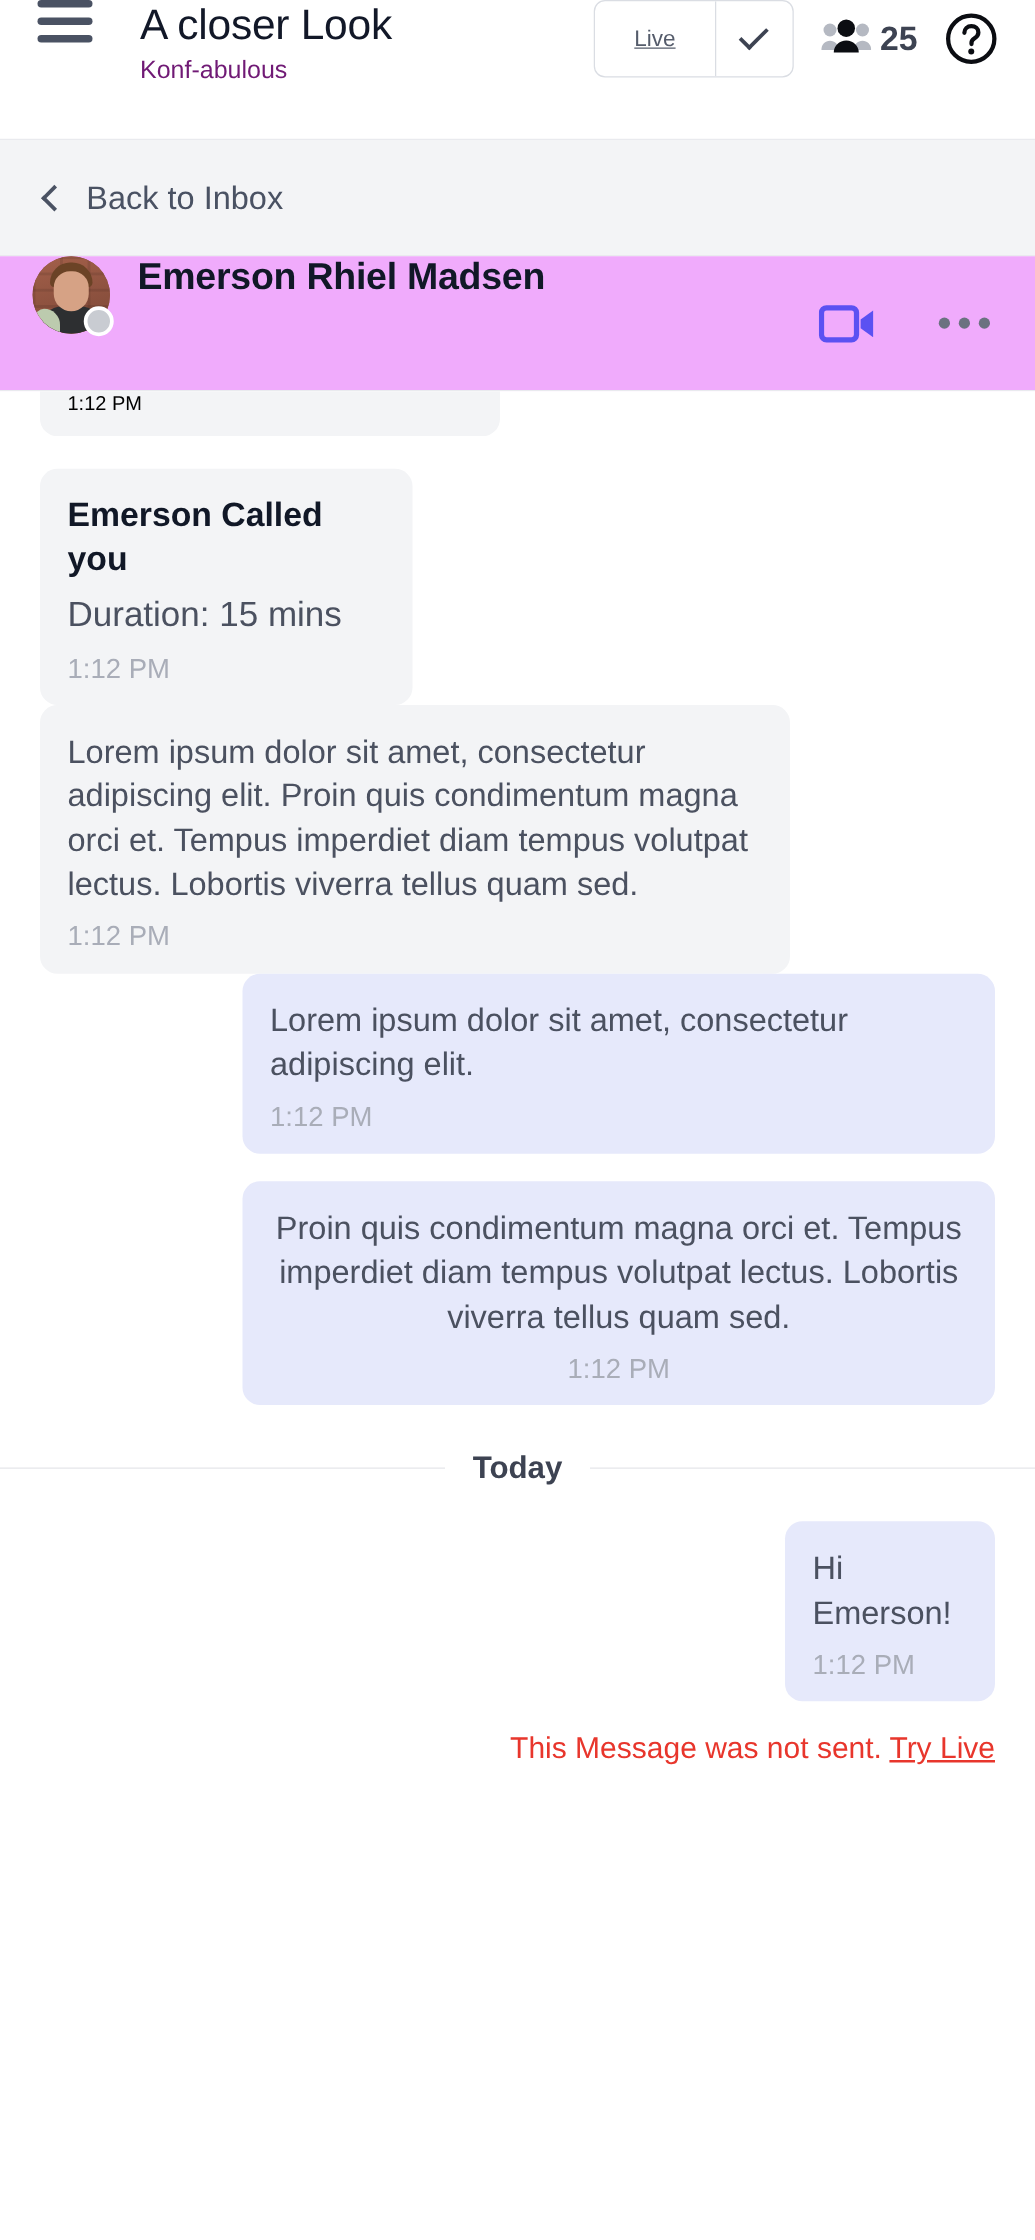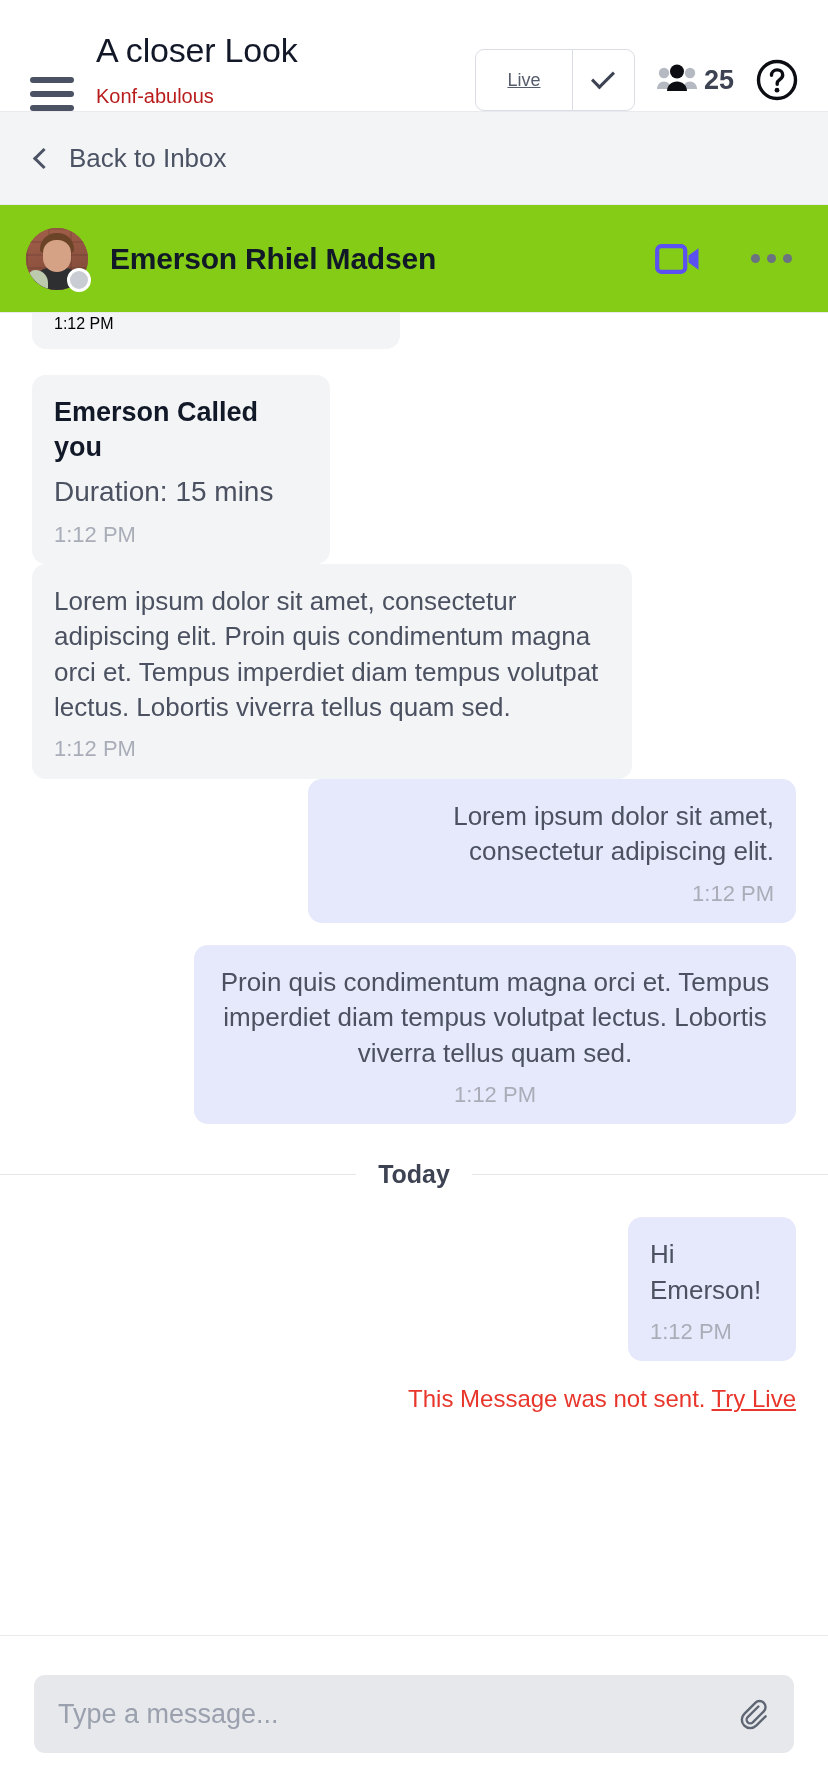--- a/index.html
+++ b/index.html
@@ -20,23 +20,24 @@
     background: #ffffff;
     overflow: hidden;
   }
 
   
   .topbar {
     height: 112px;
     flex: 0 0 112px;
     background: #ffffff;
     display: flex;
-    align-items: flex-end;
+    align-items: flex-start;
     padding: 0 30px 0 30px;
     border-bottom: 1px solid #e9eaee;
+    gap: 16px;
   }
 
   .hamburger {
     width: 44px;
     height: 34px;
     display: flex;
     flex-direction: column;
     justify-content: space-between;
     margin-right: 22px;
     cursor: pointer;
@@ -58,23 +59,23 @@
   }
   .app-title {
     font-size: 34px;
     font-weight: 400;
     color: #121828;
     line-height: 1.18;
     letter-spacing: -0.2px;
   }
   .app-subtitle {
     font-size: 20px;
-    color: #b91c1c;
+    color: #701a75;
     line-height: 1.5;
-    margin-top: 11px;
+    margin-top: 1px;
   }
 
   .topbar-right {
     margin-left: auto;
     display: flex;
     align-items: center;
     gap: 22px;
   }
 
   .live-select {
@@ -154,23 +155,22 @@
   }
   .back-label {
     font-size: 26px;
     color: #4a5263;
   }
 
   
   .convo-header {
     height: 108px;
     flex: 0 0 108px;
-    background: #84cc16;
-    display: flex;
-    align-items: center;
+    background: #f0abfc;
+    display: flex;
     padding: 0 34px 0 26px;
     border-bottom: 1px solid #e9eaee;
   }
   .avatar-wrap {
     position: relative;
     width: 62px;
     height: 62px;
     flex: 0 0 auto;
     margin-right: 22px;
   }
@@ -330,21 +330,21 @@
     background: #e5e6ea;
   }
   .divider .label {
     font-size: 25px;
     font-weight: 700;
     color: #3d4352;
     white-space: nowrap;
   }
 
   .b-long-in   { width: 600px; }
-  .b-out-1     { width: 488px; margin-top: 0; text-align: right; }
+  .b-out-1     { width: 602px; margin-top: 0; }
   .b-out-2     { width: 602px; margin-top: 22px; text-align: center; }
   .b-hi        { width: 168px; }
 
   .not-sent {
     display: flex;
     justify-content: flex-end;
     font-size: 24px;
     color: #e8362c;
     margin-top: 24px;
     padding-right: 0;
@@ -529,24 +529,14 @@
       </div>
     </div>
 
     <div class="not-sent">
       <span>This Message was not sent.</span>
       <a>Try Live</a>
     </div>
 
   </div>
 
-  <div class="composer">
-    <div class="composer-field">
-      <input type="text" placeholder="Type a message..." style="">
-      <span class="clip-btn">
-        <svg width="32" height="32" viewBox="0 0 32 32" aria-hidden="true">
-          <path d="M22.4 8.5 11.7 19.2a3.6 3.6 0 0 0 5.1 5.1l11-11a6 6 0 0 0-8.5-8.5l-11 11a8.4 8.4 0 0 0 11.9 11.9l9.4-9.4" fill="none" stroke="#5f6673" stroke-width="2.4" stroke-linecap="round" stroke-linejoin="round"></path>
-        </svg>
-      </span>
-    </div>
-  </div>
 
 </div>
 
 </body></html>

